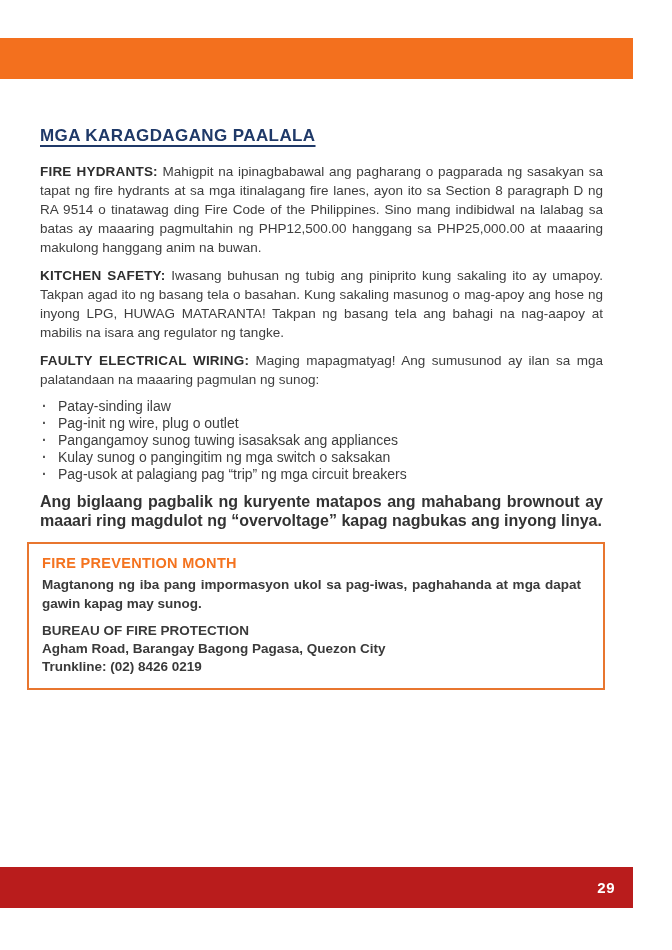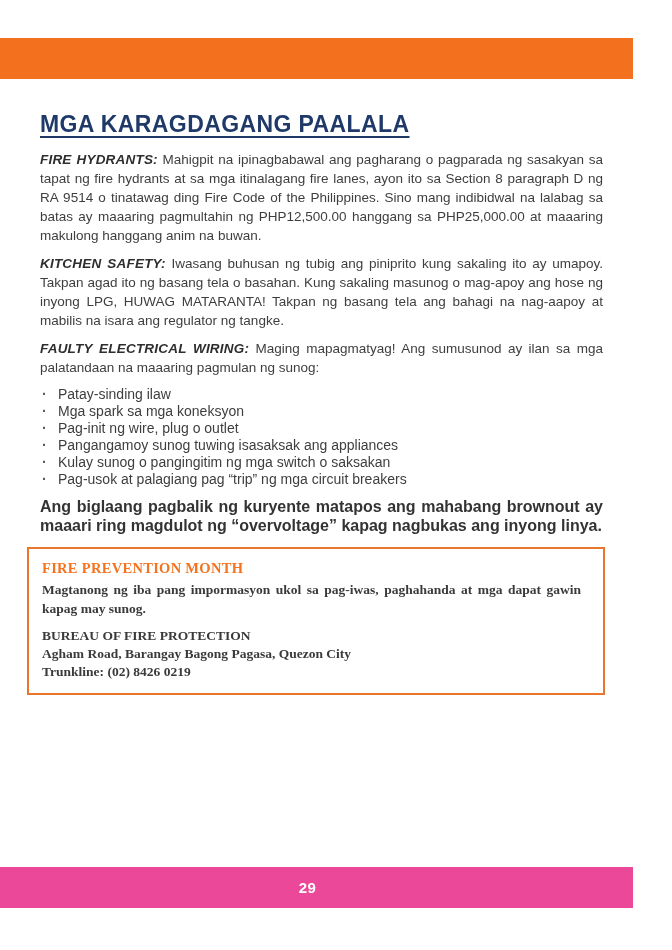--- a/index.html
+++ b/index.html
@@ -18,60 +18,59 @@
   .band-top {
     position: absolute;
     left: 0; top: 38px;
     width: 633px; height: 41px;
     background: #F3701E;
   }
   .band-bottom {
     position: absolute;
     left: 0; top: 867px;
     width: 633px; height: 41px;
-    background: #ec4899;
+    background: #b91c1c;
     box-sizing: border-box;
-    text-align: center;
+    text-align: right;
     padding-right: 18px;
   }
   .page-number {
     color: #ffffff;
     font-weight: bold;
     font-size: 15px;
     line-height: 41px;
     letter-spacing: 0.5px;
   }
   .content {
     position: absolute;
     left: 40px; top: 112px;
     width: 563px;
     color: #3E3E3E;
   }
   h1.doc-title {
-    margin: 0 0 14px 0;
-    font-size: 23px;
+    margin: 12px 0 14px 0;
+    font-size: 17px;
     line-height: 24px;
     font-weight: bold;
     letter-spacing: 0.4px;
     color: #1F3968;
     text-decoration: underline;
     text-decoration-thickness: 2px;
     text-underline-offset: 4px;
   }
   p.para {
     margin: 0 0 9px 0;
     font-size: 13.5px;
     line-height: 19px;
     text-align: justify;
     color: #3E3E3E;
   }
   p.para strong.lead {
     color: #2E2E2E;
     letter-spacing: 0.2px;
-    font-style: italic;
   }
   ul.signs-list {
     margin: 0 0 9px 0;
     padding: 0;
     list-style: none;
   }
   ul.signs-list li {
     position: relative;
     padding-left: 18px;
     font-size: 14px;
@@ -92,21 +91,20 @@
     font-weight: bold;
     text-align: justify;
     color: #333333;
   }
   .info-box {
     box-sizing: border-box;
     margin-left: -13px;
     width: 578px;
     border: 2px solid #E8762F;
     padding: 10px 22px 12px 13px;
-    font-family: Liberation Serif, serif;
   }
   .info-box h2.box-heading {
     margin: 0 0 2px 0;
     font-size: 14.5px;
     line-height: 19px;
     font-weight: bold;
     letter-spacing: 0.3px;
     color: #F4731F;
   }
   .info-box p.box-para {
@@ -138,21 +136,20 @@
     <h1 class="doc-title">MGA KARAGDAGANG PAALALA</h1>
 
     <p class="para"><strong class="lead">FIRE HYDRANTS:</strong><span> Mahigpit na ipinagbabawal ang pagharang o pagparada ng sasakyan sa tapat ng fire hydrants at sa mga itinalagang fire lanes, ayon ito sa Section 8 paragraph D ng RA 9514 o tinatawag ding Fire Code of the Philippines. Sino mang indibidwal na lalabag sa batas ay maaaring pagmultahin ng PHP12,500.00 hanggang sa PHP25,000.00 at maaaring makulong hanggang anim na buwan.</span></p>
 
     <p class="para"><strong class="lead">KITCHEN SAFETY:</strong><span> Iwasang buhusan ng tubig ang piniprito kung sakaling ito ay umapoy. Takpan agad ito ng basang tela o basahan.  Kung sakaling masunog o mag-apoy ang hose ng inyong LPG, HUWAG MATARANTA! Takpan ng basang tela ang bahagi na nag-aapoy at mabilis na isara ang regulator ng tangke.</span></p>
 
     <p class="para"><strong class="lead">FAULTY ELECTRICAL WIRING:</strong><span> Maging mapagmatyag! Ang sumusunod ay ilan sa mga palatandaan na maaaring pagmulan ng sunog:</span></p>
 
     <ul class="signs-list">
       <li>Patay-sinding ilaw</li>
-      <li>Mga spark sa mga koneksyon</li>
       <li>Pag-init ng wire, plug o outlet</li>
       <li>Pangangamoy sunog tuwing isasaksak ang appliances</li>
       <li>Kulay sunog o pangingitim ng mga switch o saksakan</li>
       <li>Pag-usok at palagiang pag “trip” ng mga circuit breakers</li>
     </ul>
 
     <p class="note">Ang biglaang pagbalik ng kuryente matapos ang mahabang brownout ay maaari ring magdulot ng “overvoltage” kapag nagbukas ang inyong linya.</p>
 
     <div class="info-box">
       <h2 class="box-heading">FIRE PREVENTION MONTH</h2>

